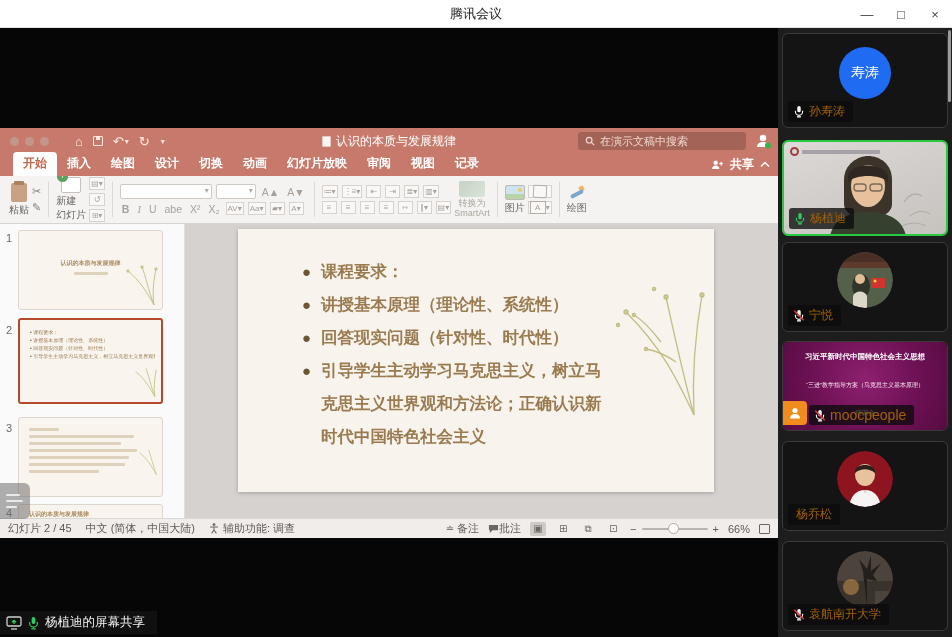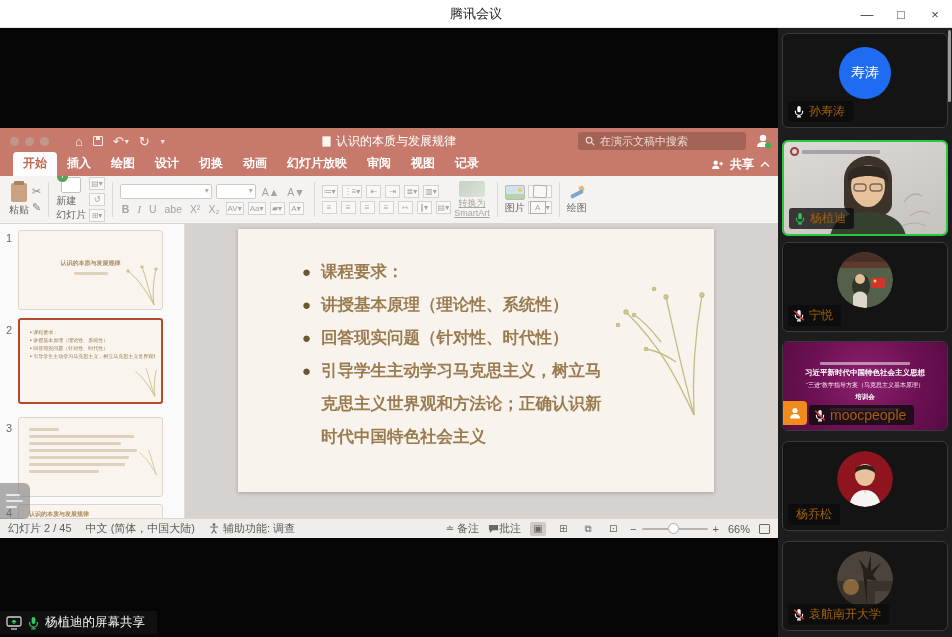--- a/index.html
+++ b/index.html
@@ -55,21 +55,21 @@
     color:#fff; border-radius:50%; font-size:9px; line-height:11px; text-align:center; }
   .fontbox { width:92px; height:15px; background:#fff; border:1px solid #cfc9c4; border-radius:2px; position:relative; }
   .fontbox.small { width:40px; }
   .fontbox:after { content:"▾"; position:absolute; right:2px; top:1px; font-size:8px; color:#b3ada7; }
   .frow { display:flex; gap:4px; align-items:center; }
   .fstack { display:flex; flex-direction:column; gap:3px; justify-content:center; }
   .gbtn { color:#a8a19b; font-size:10.5px; padding:0 2px; }
   .gbtn b { font-weight:bold; } .gbtn i { font-family:"Liberation Serif",serif; }
   .icbox { min-width:15px; height:13px; border:1px solid #d7d2cd; background:#faf8f7; color:#a8a19b;
     font-size:8px; display:inline-flex; align-items:center; justify-content:center; padding:0 1px; }
-  .smart { display:flex; flex-direction:column; align-items:center; font-size:9px; color:#aaa49e; line-height:1.15;text-decoration:underline; }
+  .smart { display:flex; flex-direction:column; align-items:center; font-size:9px; color:#aaa49e; line-height:1.15; }
   .smart-ic { width:26px; height:16px; background:linear-gradient(135deg,#9fb8a0,#c7d6c7); border-radius:2px; margin-bottom:1px; opacity:.55; }
   .pic-ic { width:20px; height:15px; background:linear-gradient(#cfe3ef 60%,#b9d3a8 40%); border:1px solid #c0bab5; border-radius:2px; position:relative; }
   .pic-ic:after { content:""; position:absolute; right:2px; top:2px; width:4px; height:4px; border-radius:50%; background:#f0c96a; }
   .shape-ic { width:14px; height:13px; border:1.5px solid #b3ada7; border-radius:2px; transform:rotate(3deg); }
   .textbox-ic { width:16px; height:13px; border:1px solid #b3ada7; font-size:8px; color:#a8a19b; text-align:center; line-height:12px; }
   .draw-ic { width:18px; height:16px; position:relative; }
   .draw-ic:after { content:""; position:absolute; left:2px; top:8px; width:14px; height:4px; background:#7ba7cf; border-radius:2px; transform:rotate(-28deg); }
   .draw-ic:before { content:""; position:absolute; left:11px; top:2px; width:5px; height:5px; background:#e8b86a; border-radius:1px; transform:rotate(-28deg); }
 
   
@@ -126,21 +126,21 @@
   .name-tag span { color:#a16207; font-size:12px; white-space:nowrap; }
   .avatar-circle { position:absolute; left:50%; top:42%; transform:translate(-50%,-50%); border-radius:50%; }
   .blue-av { width:52px; height:52px; background:#1f6bf2; display:flex; align-items:center; justify-content:center;
     color:#fff; font-size:14px; }
   .photo { width:56px; height:56px; }
   .video2 { position:absolute; inset:0; background:linear-gradient(160deg,#dcd9d6,#c6c2be); }
   .v2-logo { position:absolute; left:6px; top:5px; display:flex; align-items:center; gap:3px; }
   .v2-logo .ring { width:9px; height:9px; border:2px solid #a33c3c; border-radius:50%; }
   .v2-logo .txt { width:78px; height:4px; background:#8f8c96; opacity:.7; border-radius:1px; }
   .mooc-bg { position:absolute; inset:0; background:radial-gradient(circle at 50% 42%,#8e2070 0%,#6d1154 55%,#570b42 100%);
-    display:flex; flex-direction:column; align-items:center; justify-content:center; gap:3px; padding:0 8px; text-align:center; }
+    display:flex; flex-direction:column; align-items:center; justify-content:center; gap:19px; padding:0 8px; text-align:center; }
   .mooc-bg .l0 { width:90px; height:3px; background:rgba(255,255,255,.5); border-radius:1px; }
   .mooc-bg .l1 { color:#fff; font-size:7.5px; font-weight:bold; white-space:nowrap; }
   .mooc-bg .l2 { color:#ffe9f6; font-size:6px; white-space:nowrap; }
   .mooc-bg .l3 { color:#fff; font-size:6.5px; font-weight:bold; }
   .mooc-bg .l4 { width:70px; height:3px; background:rgba(255,255,255,.35); border-radius:1px; margin-top:3px; }
   .host-badge { position:absolute; left:0; bottom:5px; width:24px; height:24px; background:#f08b1e;
     border-radius:0 4px 4px 0; display:flex; align-items:center; justify-content:center; }
   .scrollbar { position:absolute; right:1px; top:2px; width:3px; height:72px; background:#9b9b9b; border-radius:2px; }
 </style>
 </head>

